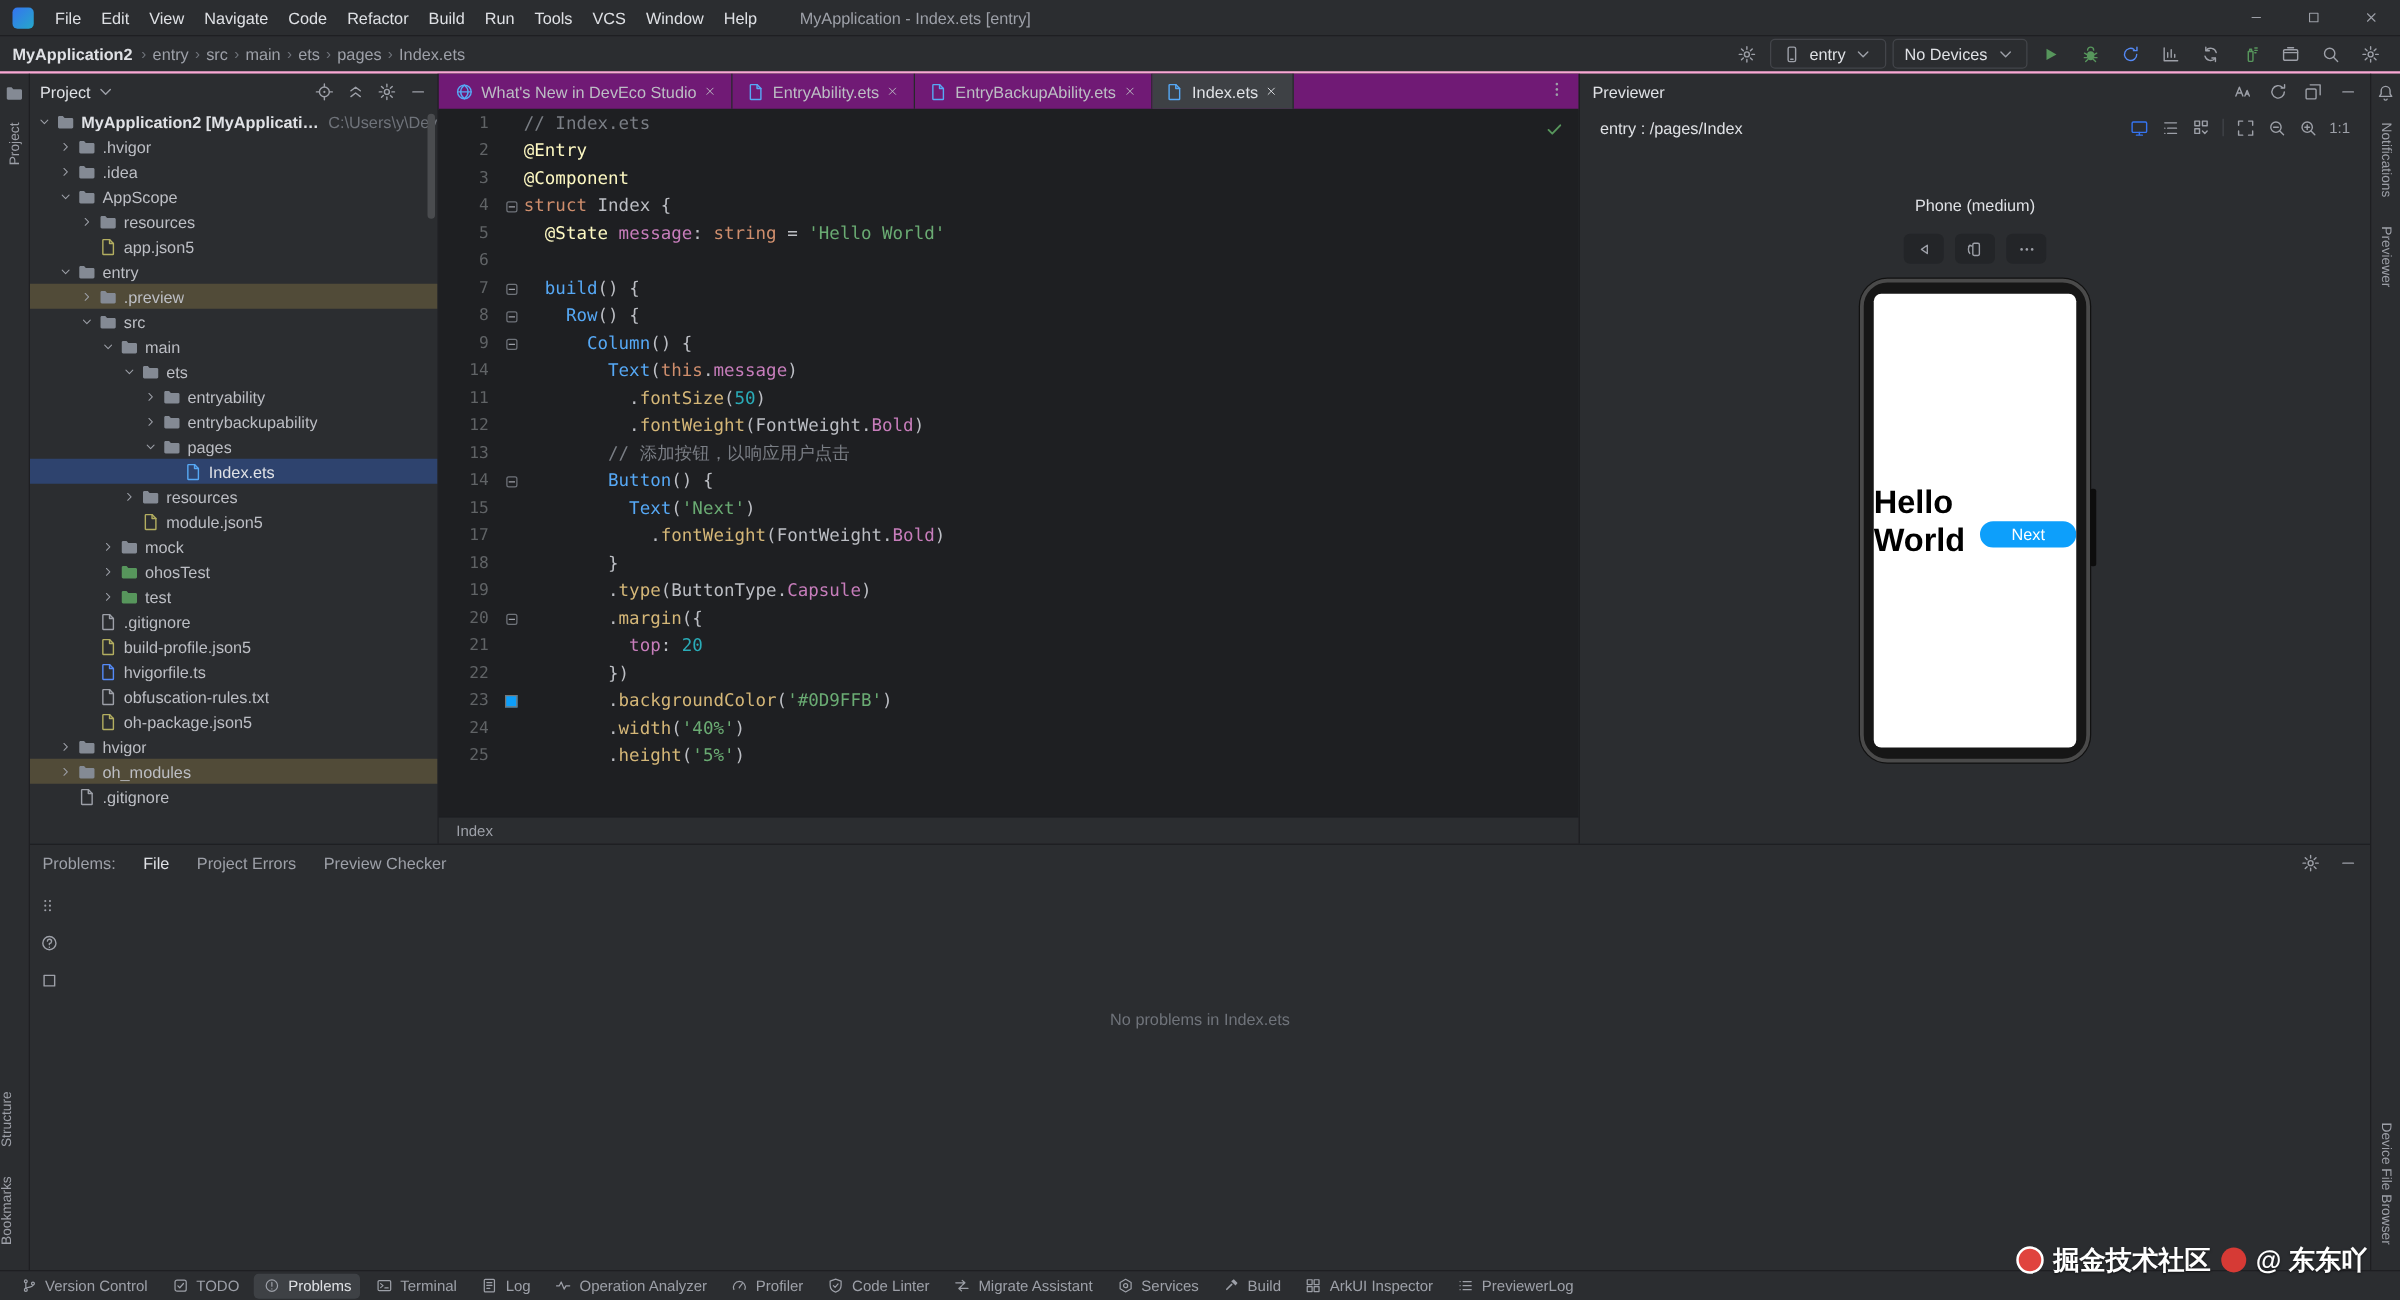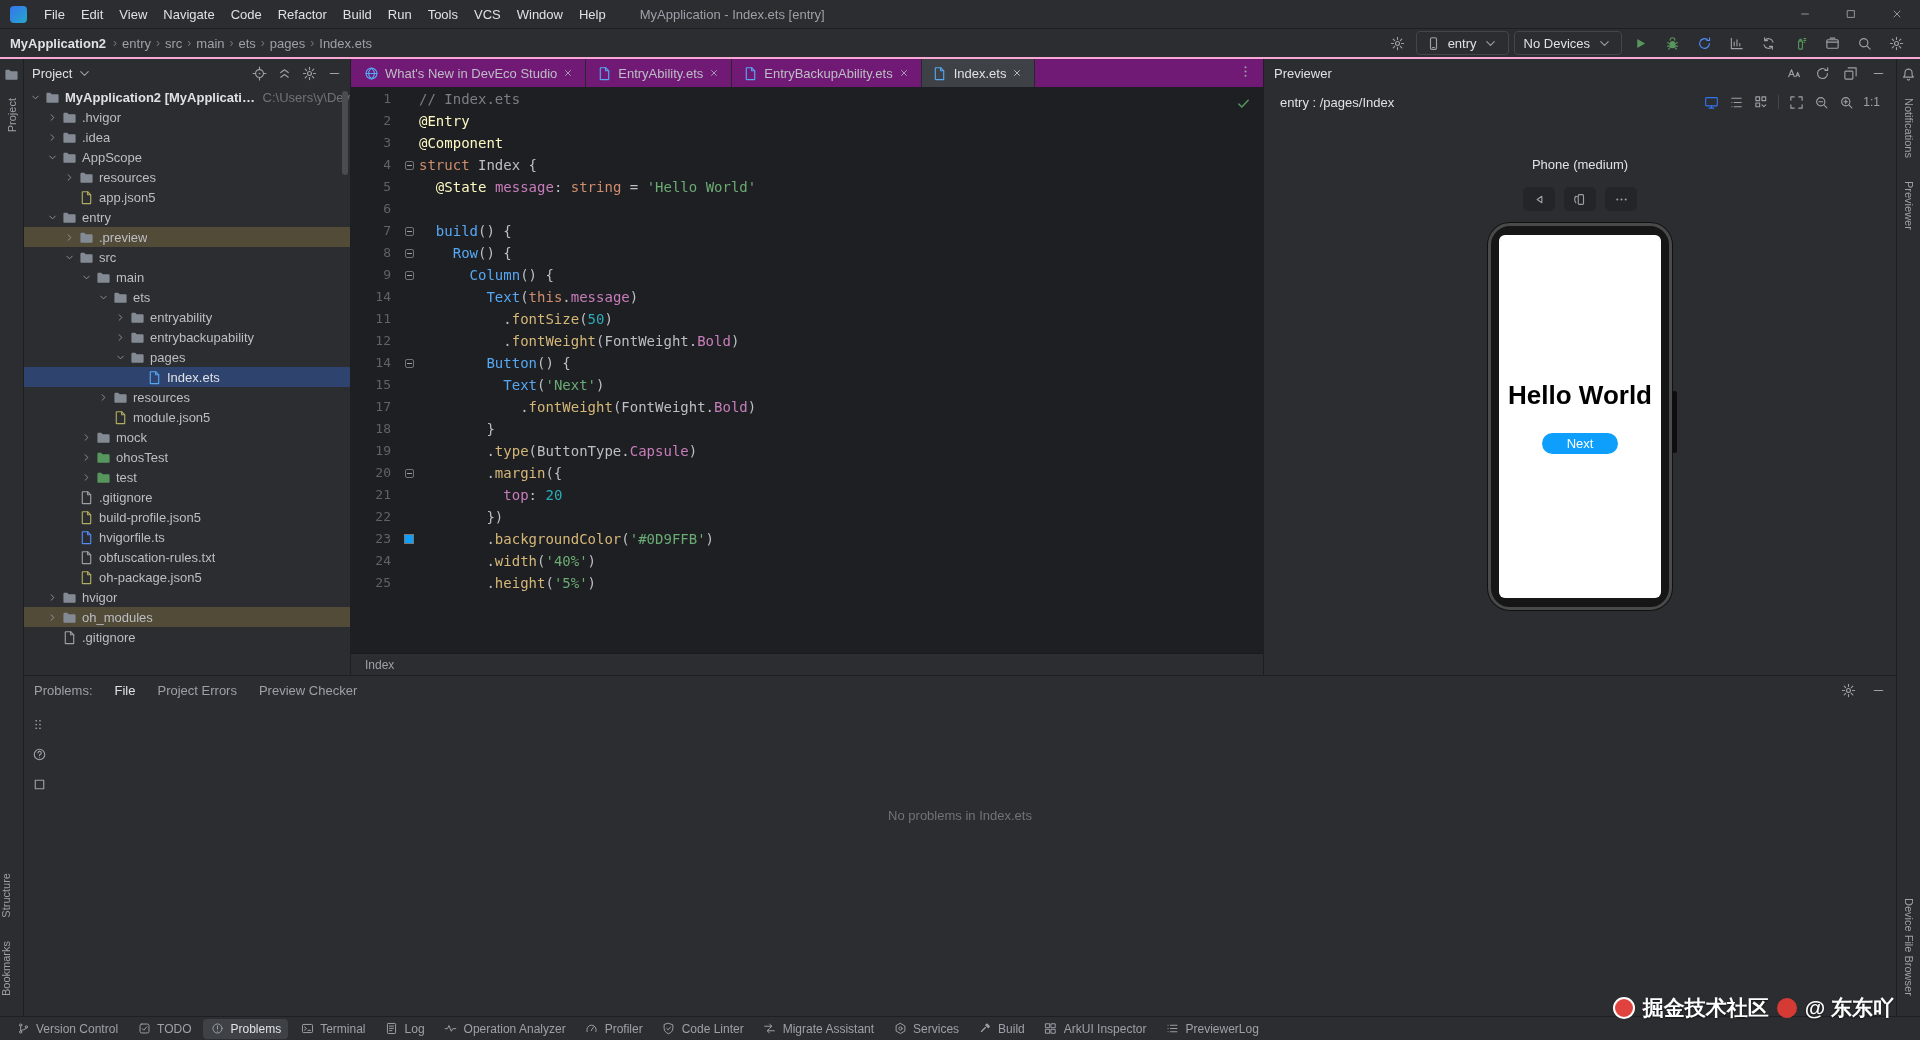--- a/index.html
+++ b/index.html
@@ -99,21 +99,21 @@
 .prev-sub{height:30px;flex:0 0 30px;display:flex;align-items:center;padding:0 16px;}
 .prev-path{font-size:13px;color:#DFE1E5;}
 .prev-sub-icons{margin-left:auto;display:flex;align-items:center;gap:9px;}
 .vdiv{width:1px;height:14px;background:#43454A;}
 .ratio{font-size:12px;color:#9DA0A8;}
 .prev-canvas{flex:1;display:flex;flex-direction:column;align-items:center;padding-top:40px;min-height:0;}
 .device-label{font-size:13px;color:#DFE1E5;}
 .rotate-group{margin-top:15px;display:flex;gap:9px;}
 .rot-btn{width:32px;height:24px;background:#232528;border-radius:5px;display:flex;align-items:center;justify-content:center;color:#9DA0A8;}
 .phone{margin-top:12px;width:184px;height:387px;position:relative;background:#161616;border:3px solid #4a4a4a;border-radius:22px;padding:9px 8px;box-shadow:0 0 0 1px #111;}
-.phone-screen{width:100%;height:100%;background:#fff;border-radius:6px;display:flex;flex-direction:column;align-items:center;justify-content:center;overflow:hidden;}
+.phone-screen{width:100%;height:100%;background:#fff;border-radius:6px;display:flex;align-items:center;justify-content:center;overflow:hidden;}
 .phone-text{color:#000;font-size:26px;font-weight:700;}
 .phone-btn{margin-top:22px;color:#fff;font-size:13px;padding:3px 25px;border-radius:12px;}
 .phone-power{position:absolute;right:-8px;top:165px;width:5px;height:62px;background:#0d0d0d;border-radius:2px;}
 
 
 .bottom-panel{flex:0 0 341px;display:flex;flex-direction:column;border-top:1px solid #1E1F22;background:#2B2D30;}
 .problems-header{height:28px;flex:0 0 28px;display:flex;align-items:center;padding:0 10px;gap:4px;}
 .problems-label{color:#9DA0A8;font-size:13px;margin-right:10px;}
 .ptabs{display:flex;gap:6px;}
 .ptab{font-size:13px;color:#9DA0A8;padding:3px 8px;border-radius:4px;}
@@ -831,20 +831,25 @@
                 </div>
                 <div class="code-line">
                   <span class="ln">11</span>
                   <span class="gut"></span>
                   <span class="code-text"><span class="tk-pln">          .</span><span class="tk-mth">fontSize</span><span class="tk-pln">(</span><span class="tk-num">50</span><span class="tk-pln">)</span></span>
                 </div>
                 <div class="code-line">
                   <span class="ln">12</span>
                   <span class="gut"></span>
                   <span class="code-text"><span class="tk-pln">          .</span><span class="tk-mth">fontWeight</span><span class="tk-pln">(</span><span class="tk-typ">FontWeight</span><span class="tk-pln">.</span><span class="tk-fld">Bold</span><span class="tk-pln">)</span></span>
+                </div>
+                <div class="code-line">
+                  <span class="ln">13</span>
+                  <span class="gut"></span>
+                  <span class="code-text"><span class="tk-pln">        </span><span class="tk-cmt">// 添加按钮，以响应用户点击</span></span>
                 </div>
                 <div class="code-line">
                   <span class="ln">14</span>
                   <span class="gut">
                     <span class="fold-box"></span>
                   </span>
                   <span class="code-text"><span class="tk-pln">        </span><span class="tk-fn">Button</span><span class="tk-pln">() {</span></span>
                 </div>
                 <div class="code-line">
                   <span class="ln">15</span>

